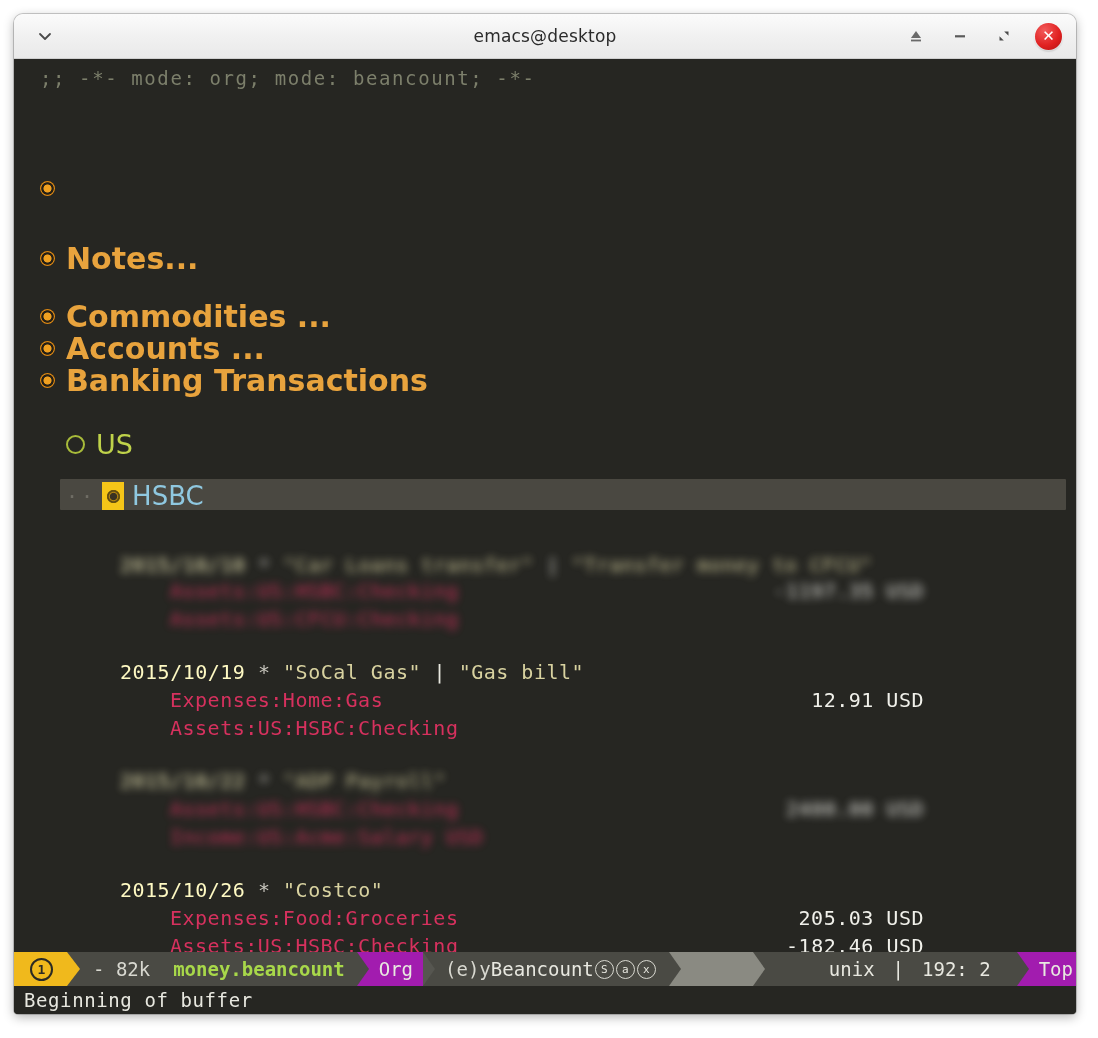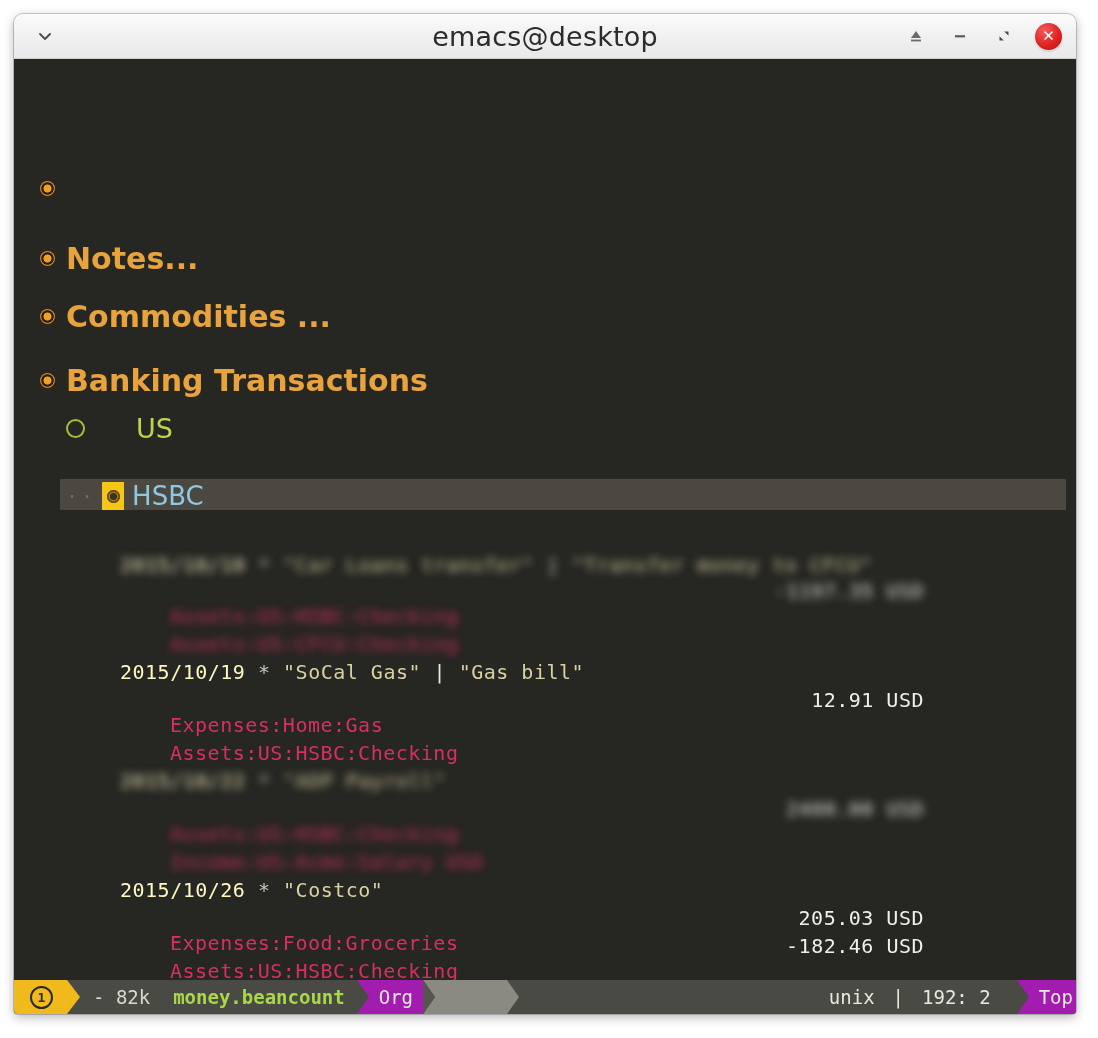--- a/index.html
+++ b/index.html
@@ -47,21 +47,21 @@
     border-bottom: 1px solid #cfcfcf;
     display: flex;
     align-items: center;
     border-radius: 8px 8px 0 0;
   }
   #titlebar .title {
     position: absolute;
     left: 0; right: 0;
     text-align: center;
     font-family: "DejaVu Sans", sans-serif;
-    font-size: 27px;
+    font-size: 17px;
     color: #2b2b2b;
     letter-spacing: 0.2px;
     pointer-events: none;
   }
   .tb-left {
     margin-left: 16px;
     width: 30px; height: 30px;
     display: flex; align-items: center; justify-content: center;
     color: #4a4a4a;
   }
@@ -196,21 +196,21 @@
     font-family: "DejaVu Sans Mono", monospace;
     font-size: 20px;
     letter-spacing: 0.5px;
     white-space: pre;
   }
   .t-date   { color: #fef9c3; }
   .t-flag   { color: #c8c6bd; }
   .t-payee  { color: #d8d2a0; }
   .t-pipe   { color: #e8e8e0; }
   .t-narr   { color: #d8d2a0; }
-  .t-acct   { color: #d6315e; margin-top: 25px; }
+  .t-acct   { color: #d6315e; }
 
   .posting {
     position: absolute;
     white-space: pre;
     font-family: "DejaVu Sans Mono", monospace;
     font-size: 20px;
     letter-spacing: 0.5px;
   }
   .amt {
     position: absolute;
@@ -392,42 +392,47 @@
         <div class="tb-close">
           <span>✕</span>
         </div>
       </div>
     </div>
 
     <div id="emacs">
 
       <div id="buffer">
 
+        <div class="line comment" style="left:26px; top:8px;">;; -*- mode: org; mode: beancount; -*-</div>
 
         <div class="line org-h" style="left:26px; top:122px;">
           <span class="bullet bullet-l1"></span>
         </div>
 
         <div class="line org-h" style="left:26px; top:182px;">
           <span class="bullet bullet-l1"></span>
           <span class="org-l1">Notes...</span>
         </div>
 
         <div class="line org-h" style="left:26px; top:240px;">
           <span class="bullet bullet-l1"></span>
           <span class="org-l1">Commodities ...</span>
         </div>
 
+        <div class="line org-h" style="left:26px; top:272px;">
+          <span class="bullet bullet-l1"></span>
+          <span class="org-l1">Accounts ...</span>
+        </div>
 
         <div class="line org-h" style="left:26px; top:304px;">
           <span class="bullet bullet-l1"></span>
           <span class="org-l1">Banking Transactions</span>
         </div>
 
-        <div class="line org-h" style="left:52px; top:354px;gap:40px;">
+        <div class="line org-h" style="left:52px; top:370px;">
           <span class="bullet bullet-l2"></span>
           <span class="org-l2">US</span>
         </div>
 
         <div class="hl-row" style="top:420px;"></div>
         <div class="line org-h" style="left:52px; top:422px;">
           <span class="leading-dots">··</span>
           <span class="cursor-block">
             <span class="cursor-bullet"></span>
           </span>
@@ -475,35 +480,41 @@
         </div>
 
         <div class="ml-seg" style="padding-left:26px;">
           <span class="ml-dim">-</span><span>&nbsp;</span><span class="ml-dim">82k</span><span>&nbsp;&nbsp;</span><span class="ml-fname">money.beancount</span>
         </div>
 
         <div class="ml-arrow">
           <span>Org</span>
         </div>
 
+        <div class="ml-seg" style="padding-left:22px;">
+          <span class="ml-dim">(e)y</span><span>Beancount</span><span class="circ">S</span><span class="circ">a</span><span class="circ">x</span>
+        </div>
 
         <div class="ml-light"></div>
 
         <div class="ml-spacer"></div>
 
         <div class="ml-seg">
           <span>unix</span>
         </div>
         <div class="ml-seg" style="padding:0 6px;">
           <span>|</span>
         </div>
         <div class="ml-seg">
           <span>192: 2</span>
         </div>
         <div class="ml-arrow" style="margin-left:14px; padding-right:3px;">
           <span>Top</span>
         </div>
       </div>
 
+      <div id="echo">
+        <span>Beginning of buffer</span>
+      </div>
 
     </div>
   </div>
 </div>
 
 </body></html>

